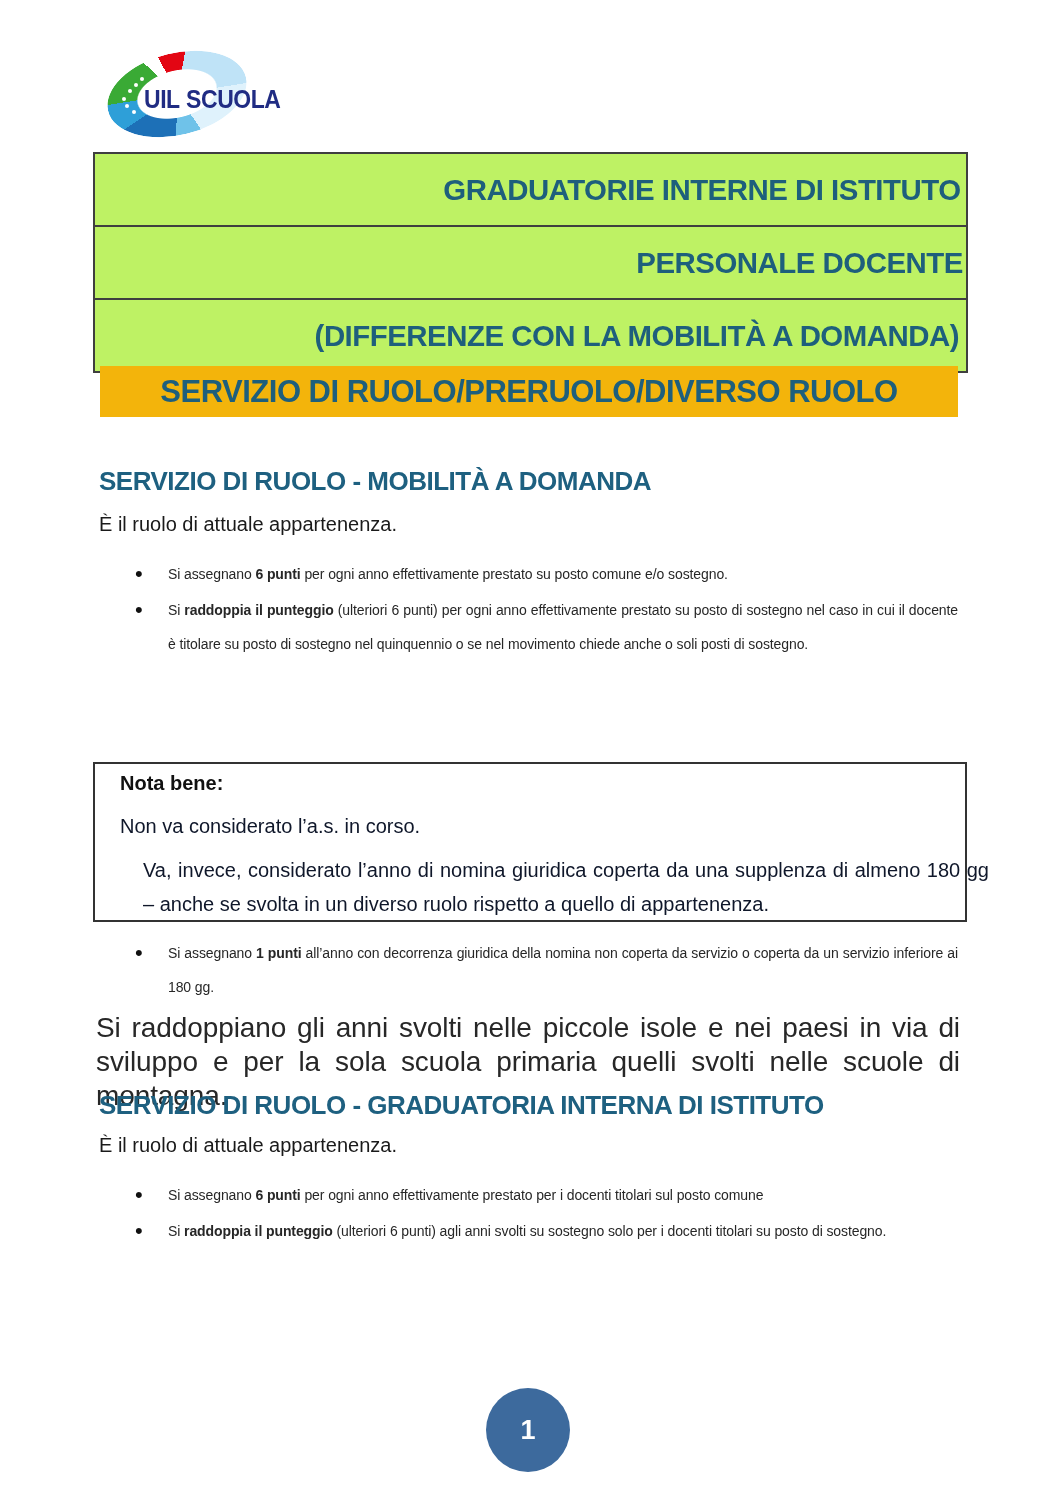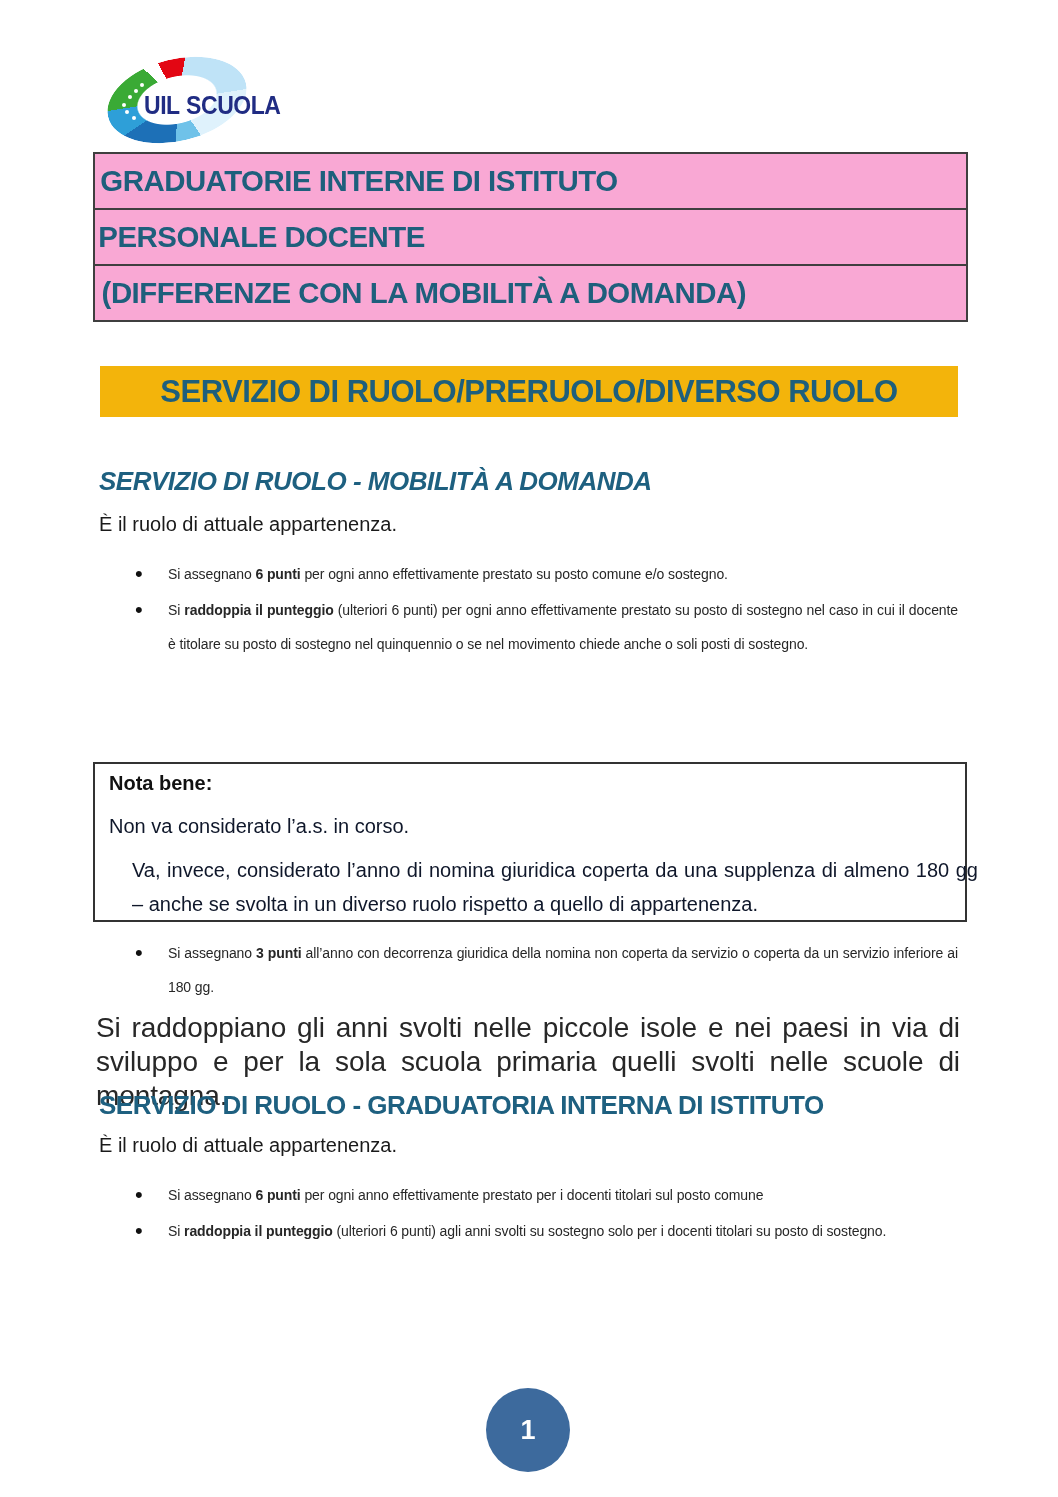--- a/index.html
+++ b/index.html
@@ -6,21 +6,21 @@
   .page{
     position:relative;
     width:1058px;height:1497px;
     background:#ffffff;
     font-family:"Liberation Sans", sans-serif;
     color:#272727;
     overflow:hidden;
   }
 
   
-  .logo{position:absolute;left:100px;top:55px;width:220px;height:92px;text-align:right;}
+  .logo{position:absolute;left:100px;top:49px;width:220px;height:92px;text-align:right;}
   .ring{
     position:absolute;left:6px;top:4px;width:142px;height:82px;
     border-radius:50%;
     background:conic-gradient(from -55deg,
       #3aaa35 0deg 22deg,
       #ffffff 22deg 42deg,
       #e30613 42deg 80deg,
       #bfe3f7 80deg 150deg,
       #dff2fc 150deg 215deg,
       #6fc2e9 215deg 250deg,
@@ -39,23 +39,23 @@
     position:absolute;left:44px;top:36px;
     font-weight:800;font-size:25px;letter-spacing:-0.5px;
     color:#202c83;white-space:nowrap;
     transform:scaleX(0.92);transform-origin:left center;
   }
   .logo-text .sp{display:inline-block;width:7px;}
 
   
   .title-table{position:absolute;left:93px;top:152px;width:875px;}
   .title-row{
-    box-sizing:border-box;height:58px;margin-top:-2px;
-    background:#f9a8d4;border:2px solid #3f3f3f;
-    display:flex;align-items:center;justify-content:flex-start;
+    box-sizing:border-box;height:75px;margin-top:-2px;
+    background:#bef264;border:2px solid #3f3f3f;
+    display:flex;align-items:center;justify-content:flex-end;
   }
   .title-row:first-child{margin-top:0;}
   .title-row span{
     font-weight:700;font-size:30px;letter-spacing:-0.5px;color:#1e5f7c;
     transform:scaleX(0.98);white-space:nowrap;
   }
 
   
   .banner{
     position:absolute;left:100px;top:366px;width:858px;height:51px;
@@ -63,21 +63,21 @@
   }
   .banner span{
     font-weight:700;font-size:31px;letter-spacing:-0.5px;color:#1e5f7c;white-space:nowrap;
   }
 
   
   .sec-h{
     position:absolute;left:99px;width:870px;margin:0;
     font-size:26px;font-weight:700;letter-spacing:-0.5px;color:#1e6080;white-space:nowrap;
   }
-  .sec-h.h-mobilita{top:466px;font-style:italic;}
+  .sec-h.h-mobilita{top:466px;}
   .sec-h.h-graduatoria{top:1090px;}
 
   .intro{position:absolute;left:99px;width:860px;margin:0;font-size:20px;color:#1a1a1a;}
   .intro b{font-weight:400;text-align:right;}
   .intro.i-mobilita{top:513px;}
   .intro.i-graduatoria{top:1134px;}
 
   .bullets{
     position:absolute;left:93px;width:872px;margin:0;padding:0;list-style:none;
     font-size:14px;line-height:34px;letter-spacing:-0.1px;color:#272727;
@@ -91,21 +91,21 @@
     font-size:22px;color:#111;
   }
   .bullets.ul-mobilita{top:557px;}
   .bullets.ul-after-nota{top:936px;}
   .bullets.ul-graduatoria{top:1178px;}
   .bullets b{font-weight:700;}
 
   .nota{
     position:absolute;left:93px;top:762px;width:874px;height:160px;
     box-sizing:border-box;border:2px solid #333;background:#fff;
-    padding:8px 12px 0 14px;
+    padding:8px 12px 0 25px;
   }
   .nota p{margin:0;font-size:20px;color:#0f172a;}
   .nota .nota-title{font-weight:700;color:#111;}
   .nota .nota-p1{margin-top:20px;}
   .nota .nota-p2{margin-top:15px;line-height:34px;width:846px;text-align:justify;margin-left:23px;}
 
   .para{
     position:absolute;left:96px;top:1011px;width:864px;margin:0;
     font-size:28px;line-height:34px;letter-spacing:-0.1px;color:#272727;text-align:justify;
   }
@@ -152,21 +152,21 @@
     <li><span>Si </span><b>raddoppia il punteggio</b><span> (ulteriori 6 punti) per ogni anno effettivamente prestato su posto di sostegno nel caso in cui il docente è titolare su posto di sostegno nel quinquennio o se nel movimento chiede anche o soli posti di sostegno.</span></li>
   </ul>
 
   <div class="nota">
     <p class="nota-title">Nota bene:</p>
     <p class="nota-p1">Non va considerato l’a.s. in corso.</p>
     <p class="nota-p2">Va, invece, considerato l’anno di nomina giuridica coperta da una supplenza di almeno 180 gg – anche se svolta in un diverso ruolo rispetto a quello di appartenenza.</p>
   </div>
 
   <ul class="bullets ul-after-nota">
-    <li><span>Si assegnano </span><b>3 punti</b><span> all’anno con decorrenza giuridica della nomina non coperta da servizio o coperta da un servizio inferiore ai 180 gg.</span></li>
+    <li><span>Si assegnano </span><b>1 punti</b><span> all’anno con decorrenza giuridica della nomina non coperta da servizio o coperta da un servizio inferiore ai 180 gg.</span></li>
   </ul>
 
   <p class="para">Si raddoppiano gli anni svolti nelle piccole isole e nei paesi in via di sviluppo e per la sola scuola primaria quelli svolti nelle scuole di montagna.</p>
 
   <h2 class="sec-h h-graduatoria">SERVIZIO DI RUOLO - GRADUATORIA INTERNA DI ISTITUTO</h2>
   <p class="intro i-graduatoria"><b>È il ruolo di attuale appartenenza</b><span>.</span></p>
 
   <ul class="bullets ul-graduatoria">
     <li><span>Si assegnano </span><b>6 punti</b><span> per ogni anno effettivamente prestato per i docenti titolari sul posto comune</span></li>
     <li><span>Si </span><b>raddoppia il punteggio</b><span> (ulteriori 6 punti) agli anni svolti su sostegno solo per i docenti titolari su posto di sostegno.</span></li>

